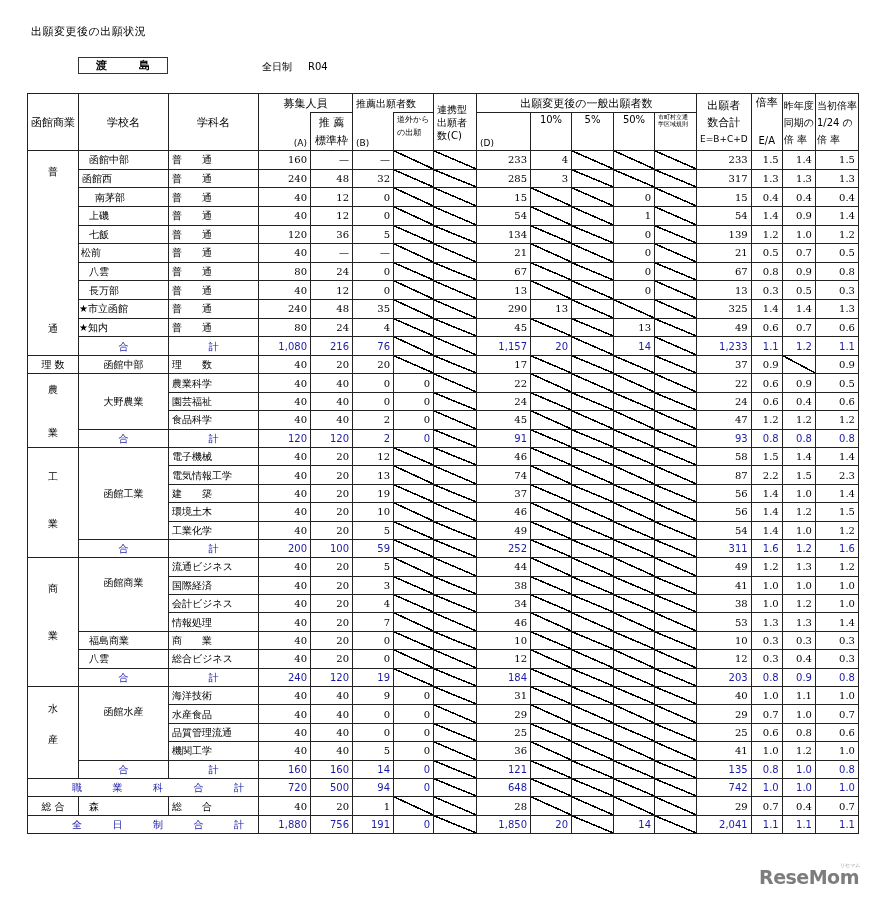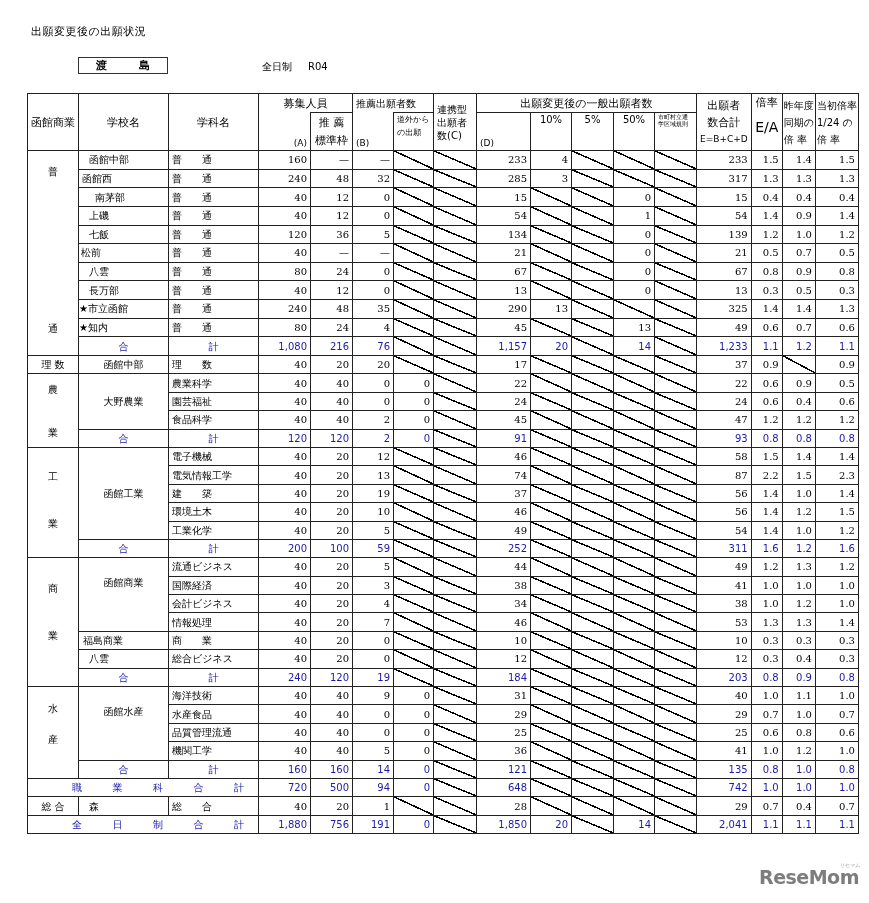--- a/index.html
+++ b/index.html
@@ -64,21 +64,21 @@
       <th colspan="2" class="l small" style="border-bottom:none">推薦出願者数</th>
       <th rowspan="3" class="l small" style="white-space:normal;vertical-align:middle"><span>連携型出願者数(C)</span></th>
       <th colspan="5" class="c" style="font-size:11px">出願変更後の一般出願者数</th>
       <th rowspan="3" class="c" style="white-space:normal;font-size:11px;line-height:17px">
         <div>出願者</div>
         <div>数合計</div>
         <div style="font-size:9px">E=B+C+D</div>
       </th>
       <th rowspan="3" class="c" style="vertical-align:top;padding-top:2px">
         <div style="font-size:11px">倍率</div>
-        <div style="margin-top:12px;font-size:14px">E/A</div>
+        <div style="margin-top:25px;font-size:10px">E/A</div>
       </th>
       <th rowspan="3" class="l tiny" style="line-height:17px;padding:0 1px">
         <div>昨年度</div>
         <div>同期の</div>
         <div>倍 率</div>
       </th>
       <th rowspan="3" class="l tiny" style="line-height:17px;padding:0 1px">
         <div>当初倍率</div>
         <div>1/24 の</div>
         <div>倍 率</div>
@@ -581,21 +581,21 @@
       <td class="slash"></td>
       <td class="slash"></td>
       <td class="slash"></td>
       <td class="slash"></td>
       <td class="num">53</td>
       <td class="num">1.3</td>
       <td class="num">1.3</td>
       <td class="num">1.4</td>
     </tr>
     <tr>
-      <td class="l" style="padding-left:4px">福島商業</td>
+      <td class="l" style="padding-left:10px">福島商業</td>
       <td class="l">商　　業</td>
       <td class="num">40</td>
       <td class="num">20</td>
       <td class="num">0</td>
       <td class="slash"></td>
       <td class="slash"></td>
       <td class="num">10</td>
       <td class="slash"></td>
       <td class="slash"></td>
       <td class="slash"></td>

